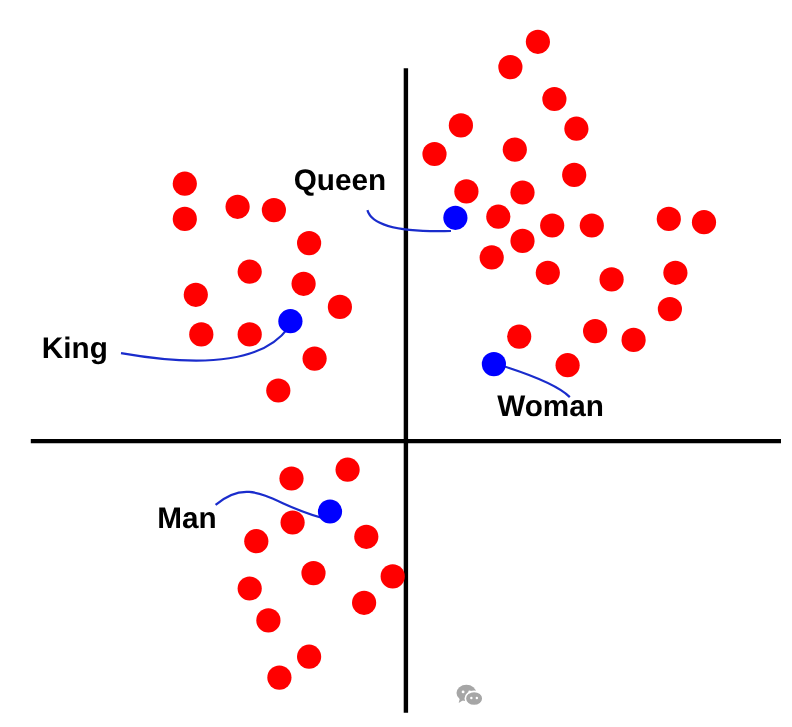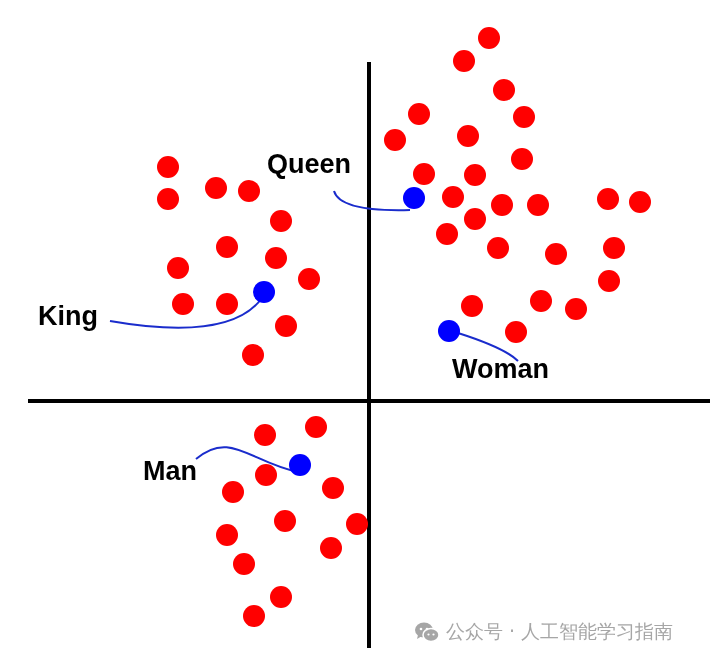--- a/index.html
+++ b/index.html
@@ -96,14 +96,13 @@
     <svg width="26" height="22" viewBox="0 0 26 22">
       <ellipse cx="10" cy="9" rx="9" ry="7.5" fill="#a6a6a6"></ellipse>
       <path d="M4 14 L3 18 L8 15 Z" fill="#a6a6a6"></path>
       <ellipse cx="17" cy="14" rx="8" ry="6.5" fill="#a6a6a6" stroke="#fff" stroke-width="1.5"></ellipse>
       <circle cx="7" cy="8" r="1.3" fill="#fff"></circle>
         <circle cx="13" cy="8" r="1.3" fill="#fff"></circle>
       <circle cx="14.5" cy="13.5" r="1.1" fill="#fff"></circle>
         <circle cx="19.5" cy="13.5" r="1.1" fill="#fff"></circle>
     </svg>
   </span>
-  <span>公众号 · 人工智能学习指南</span>
 </div>
 
 </body></html>

